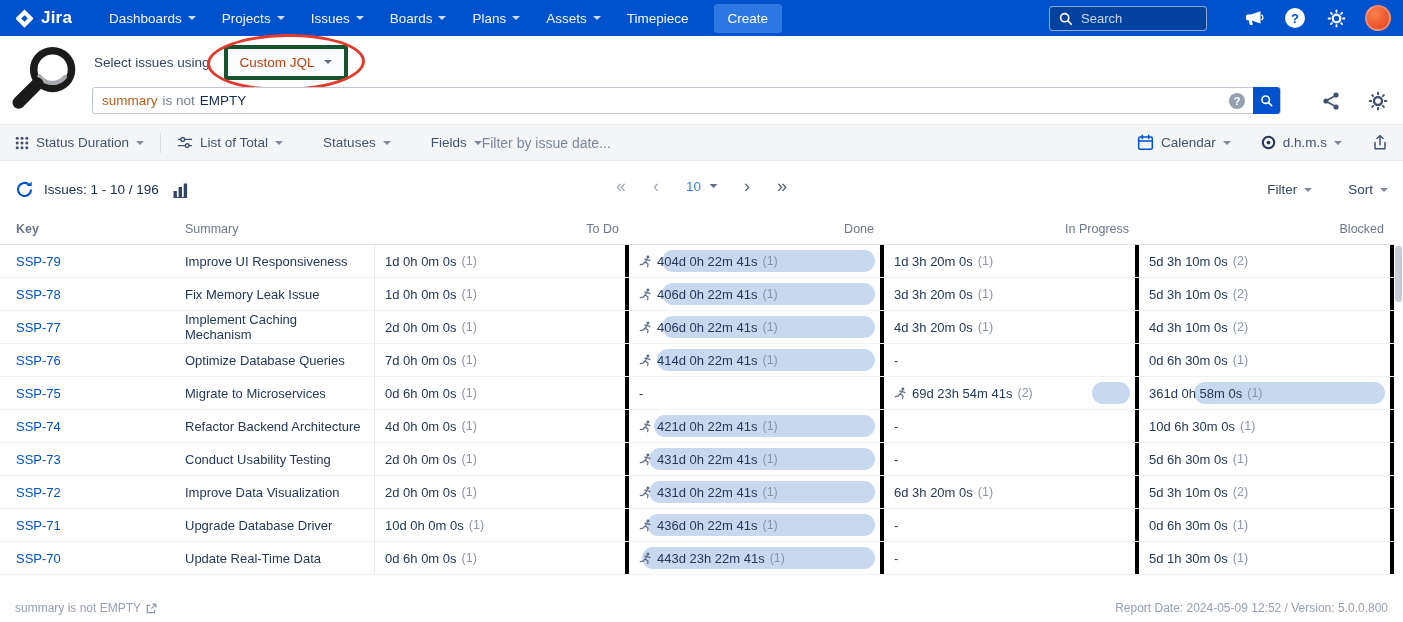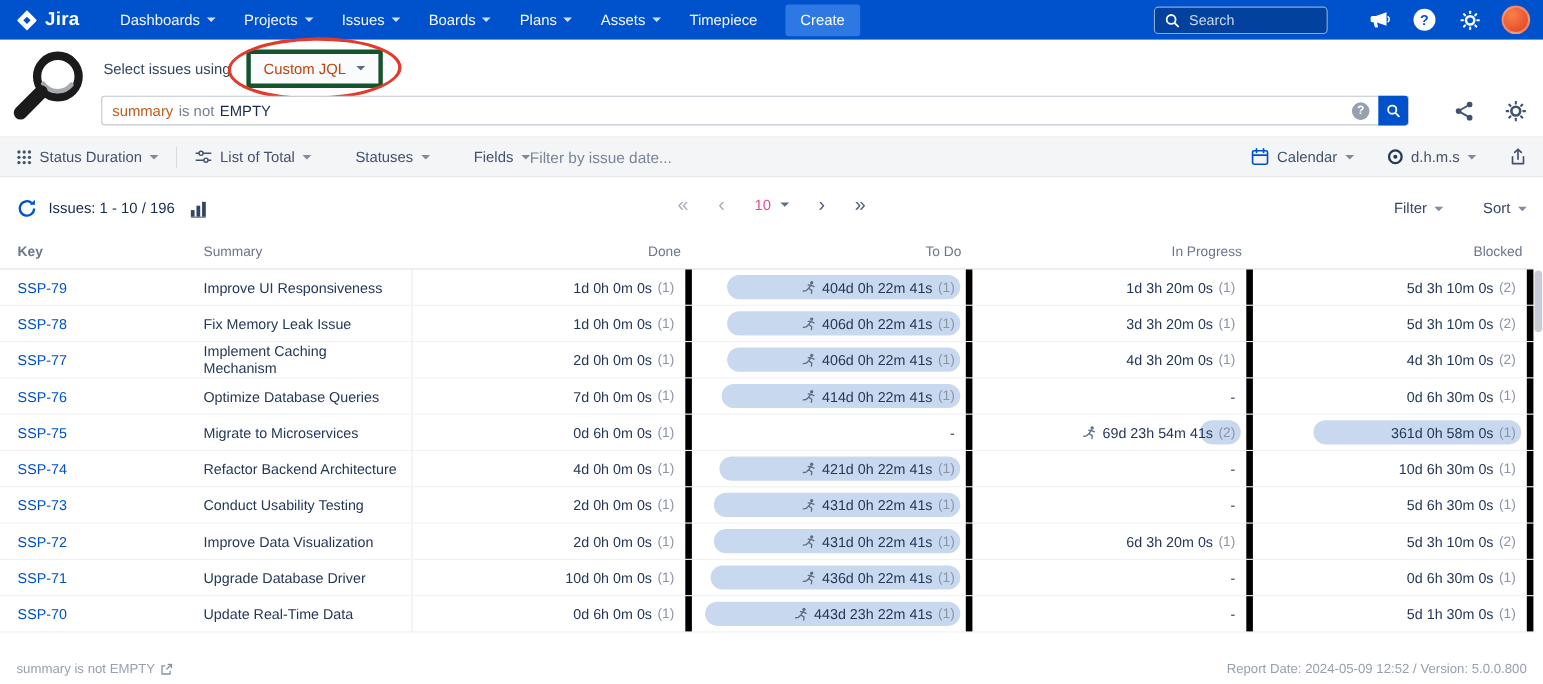--- a/index.html
+++ b/index.html
@@ -50,37 +50,37 @@
   .tb-date { color: #7A869A; font-size: 14px; cursor: pointer; }
   .tb-right { margin-left: auto; display: flex; align-items: center; gap: 30px; }
   
   .results-bar { position: relative; display: flex; align-items: center; padding: 19px 15px 15px; }
   .refresh-btn { display: flex; cursor: pointer; }
   .issues-label { margin-left: 10px; font-size: 13.5px; color: #172B4D; }
   .chart-btn { margin-left: 13px; display: flex; cursor: pointer; }
   .pagination { position: absolute; left: 50%; transform: translateX(-50%); display: flex; align-items: center; gap: 27px; top: 16px; }
   .pg { font-size: 18px; color: #505F79; cursor: pointer; line-height: 1; }
   .pg-dis { color: #A5ADBA; }
-  .pg-size { display: flex; align-items: center; gap: 8px; font-size: 13.5px; color: #ec4899; cursor: pointer; }
+  .pg-size { display: flex; align-items: center; gap: 8px; font-size: 13.5px; color: #3b82f6; cursor: pointer; }
   .pg-size .caret { color: #42526E; }
   .rb-right { margin-left: auto; display: flex; align-items: center; gap: 36px; }
   .rb-right .tb-btn { color: #344563; }
   
   .table { position: relative; padding-right: 9px; }
   .grid-row { display: grid; grid-template-columns: 175px 200px 254px 255px 255px 1fr; }
   .thead { border-bottom: 1px solid #DFE1E6; }
   .th { font-size: 12.5px; color: #6B778C; padding: 8px 10px; cursor: pointer; }
   .th.al { text-align: left; }
   .th.ar { text-align: right; }
   .th:first-child { padding-left: 16px; font-weight: bold; }
   .tr { border-bottom: 1px solid #EFF1F4; height: 33px; }
   .td { display: flex; align-items: center; font-size: 13px; color: #253858; padding: 0 10px; }
   .c-key { padding-left: 16px; color: #0052CC; text-decoration: none; }
   .c-sum { border-right: 1px solid #E9EBEF; }
-  .c-num { position: relative; justify-content: flex-end; border-right: 6px solid #000000; }
+  .c-num { position: relative; border-right: 4px solid #000000; }
   .bar { position: absolute; right: 5px; top: 5px; height: 22px; background: #C8D9EF; border-radius: 11px; }
   .cellc { position: relative; display: inline-flex; align-items: center; gap: 5px; }
   .runner { display: flex; }
   .cnt { color: #8C95A8; font-size: 12.5px; }
   .scroll-thumb { position: absolute; right: 1px; top: 32px; width: 7px; height: 56px; background: #C7CCD6; border-radius: 4px; cursor: pointer; }
   
   .page-footer { position: absolute; left: 0; right: 0; bottom: 0; height: 28px; display: flex; align-items: center; justify-content: space-between; padding: 0 15px; font-size: 12px; color: #97A0AF; }
   .f-left { display: flex; align-items: center; gap: 5px; cursor: pointer; }
 </style>
 </head>
@@ -339,22 +339,22 @@
       <span>Sort</span>
       <span class="caret"></span>
     </div>
   </div>
 </div>
 
 <div class="table">
   <div class="thead grid-row">
       <div class="th al">Key</div>
       <div class="th al">Summary</div>
+      <div class="th ar">To Do</div>
       <div class="th ar">Done</div>
-      <div class="th ar">To Do</div>
       <div class="th ar">In Progress</div>
       <div class="th ar">Blocked</div>
     </div>
   <div class="tbody">
       <div class="tr grid-row">
         <a class="td c-key" href="#">SSP-79</a>
         <div class="td c-sum">Improve UI Responsiveness</div>
         <div class="td c-num">
           <span class="cellc">
             <span class="dur">1d 0h 0m 0s</span>

